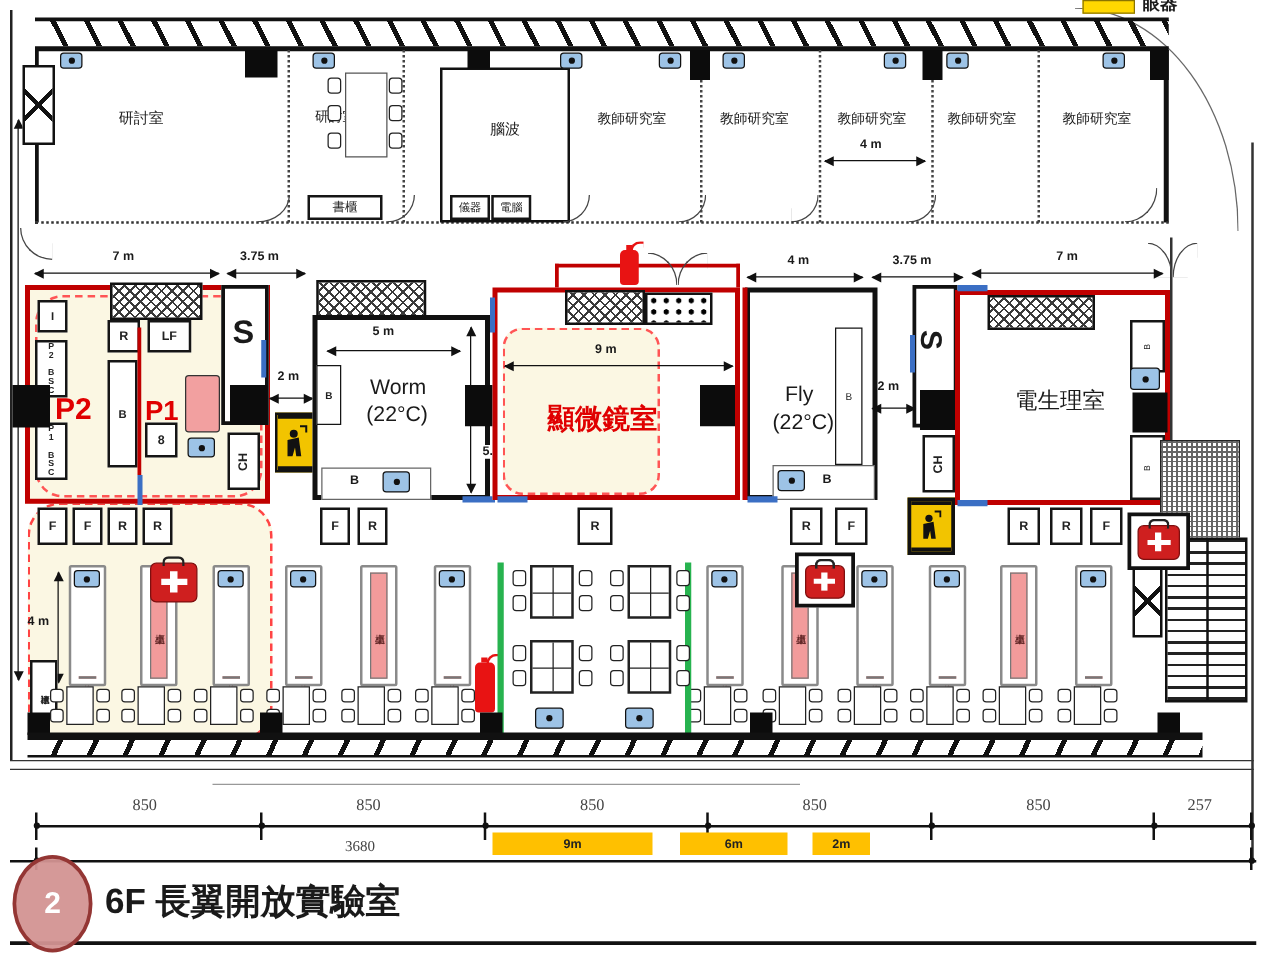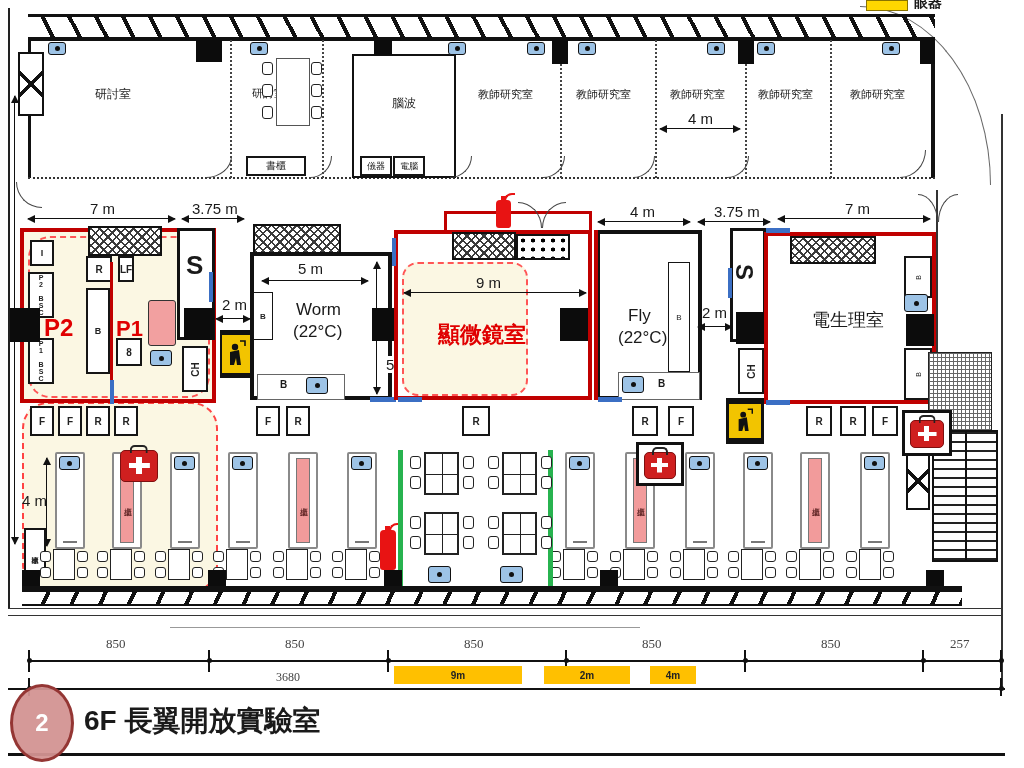--- a/index.html
+++ b/index.html
@@ -37,21 +37,21 @@
   .dimh{position:absolute;height:0;border-top:1.5px solid #111}
   .dimh::before,.dimh::after{content:"";position:absolute;top:-4.5px;width:0;height:0;
     border-top:4px solid transparent;border-bottom:4px solid transparent}
   .dimh::before{left:-1px;border-right:8px solid #111}
   .dimh::after{right:-1px;border-left:8px solid #111}
   .dimv{position:absolute;width:0;border-left:1.5px solid #111}
   .dimv::before,.dimv::after{content:"";position:absolute;left:-4.5px;width:0;height:0;
     border-left:4px solid transparent;border-right:4px solid transparent}
   .dimv::before{top:-1px;border-bottom:8px solid #111}
   .dimv::after{bottom:-1px;border-top:8px solid #111}
-  .dlbl{position:absolute;font-size:15px;font-weight:normal;white-space:nowrap}
+  .dlbl{position:absolute;font-size:10px;font-weight:bold;white-space:nowrap}
   
   .cam{position:absolute;background:#9dc3e6;border:1.5px solid #111;border-radius:3px;box-sizing:border-box}
   .cam::after{content:"";position:absolute;inset:0;margin:auto;width:5px;height:5px;background:#111;border-radius:50%}
   .aid{position:absolute;background:
     linear-gradient(#fff,#fff) center/58% 17% no-repeat,
     linear-gradient(#fff,#fff) center/17% 58% no-repeat,#cf1f1f;
     border-radius:5px;border:1px solid #7e0f0f;box-sizing:border-box}
   .aid::before{content:"";position:absolute;top:-6px;left:50%;transform:translateX(-50%);
     width:40%;height:6px;border:2px solid #222;border-bottom:none;border-radius:5px 5px 0 0}
   .aidbox{position:absolute;background:#fff;border:3px solid #111;box-sizing:border-box}
@@ -175,21 +175,21 @@
 <div class="a" style="left:28px;top:236px;width:178px;height:158px;border:2px dashed #ff5555;border-radius:22px"></div>
 <div class="hatchx" style="left:88px;top:226px;width:74px;height:30px"></div>
 <div class="box" style="left:30px;top:240px;width:24px;height:26px;font-size:9px">I</div>
 <div class="box" style="left:28px;top:272px;width:26px;height:46px;font-size:7px">
     <span class="vtext">P2 BSC</span>
   </div>
 <div class="box" style="left:28px;top:338px;width:26px;height:46px;font-size:7px">
     <span class="vtext">P1 BSC</span>
   </div>
 <div class="box" style="left:86px;top:256px;width:26px;height:26px;font-size:10px">R</div>
-<div class="box" style="left:118px;top:256px;width:16px;height:26px;font-size:10px">LF</div>
+<div class="box" style="left:118px;top:256px;width:35px;height:26px;font-size:10px">LF</div>
 <div class="box" style="left:86px;top:288px;width:24px;height:86px;font-size:9px">B</div>
 <div class="box" style="left:116px;top:338px;width:26px;height:28px;font-size:10px">8</div>
 <div class="a" style="left:148px;top:300px;width:26px;height:44px;background:#f2a0a0;border:1.5px solid #333;border-radius:3px"></div>
 <div class="cam" style="left:150px;top:350px;width:22px;height:16px"></div>
 <div class="lbl" style="left:44px;top:314px;font-size:24px;font-weight:bold;color:#e00000">P2</div>
 <div class="lbl" style="left:116px;top:316px;font-size:22px;font-weight:bold;color:#e00000">P1</div>
 <div class="a" style="left:110px;top:262px;width:3px;height:118px;background:#c00000"></div>
 <div class="blueseg" style="left:110px;top:380px;width:4px;height:24px"></div>
 <div class="blackbox" style="left:10px;top:308px;width:30px;height:34px"></div>
 
@@ -562,22 +562,22 @@
 <div class="lbl serif" style="left:950px;top:636px;font-size:13px">257</div>
 <div class="wall" style="left:28px;top:660px;width:974px;height:0;border-top:2px solid #111"></div>
 <div class="tick" style="left:28px;top:650px"></div>
 <div class="tick" style="left:208px;top:650px"></div>
 <div class="tick" style="left:387px;top:650px"></div>
 <div class="tick" style="left:565px;top:650px"></div>
 <div class="tick" style="left:744px;top:650px"></div>
 <div class="tick" style="left:922px;top:650px"></div>
 <div class="tick" style="left:1000px;top:650px"></div>
 <div class="badge" style="left:394px;top:666px;width:128px;height:18px">9m</div>
-<div class="badge" style="left:544px;top:666px;width:86px;height:18px">2m</div>
-<div class="badge" style="left:650px;top:666px;width:46px;height:18px">4m</div>
+<div class="badge" style="left:544px;top:666px;width:86px;height:18px">6m</div>
+<div class="badge" style="left:650px;top:666px;width:46px;height:18px">2m</div>
 <div class="lbl serif" style="left:276px;top:670px;font-size:12px">3680</div>
 <div class="tick" style="left:28px;top:678px;height:18px"></div>
 <div class="tick" style="left:1000px;top:678px;height:18px"></div>
 
 <div class="wall" style="left:8px;top:688px;width:997px;height:0;border-top:2px solid #111"></div>
 <div class="wall" style="left:8px;top:753px;width:997px;height:0;border-top:3px solid #111"></div>
 <div class="a" style="left:10px;top:684px;width:58px;height:72px;border-radius:50%;background:rgba(211,148,146,.95);border:3px solid #943634;display:flex;align-items:center;justify-content:center;font-size:24px;font-weight:bold;color:#fff">2</div>
 <div class="lbl" style="left:84px;top:702px;font-size:28px;font-weight:bold">6F 長翼開放實驗室</div>
 
 </body></html>

